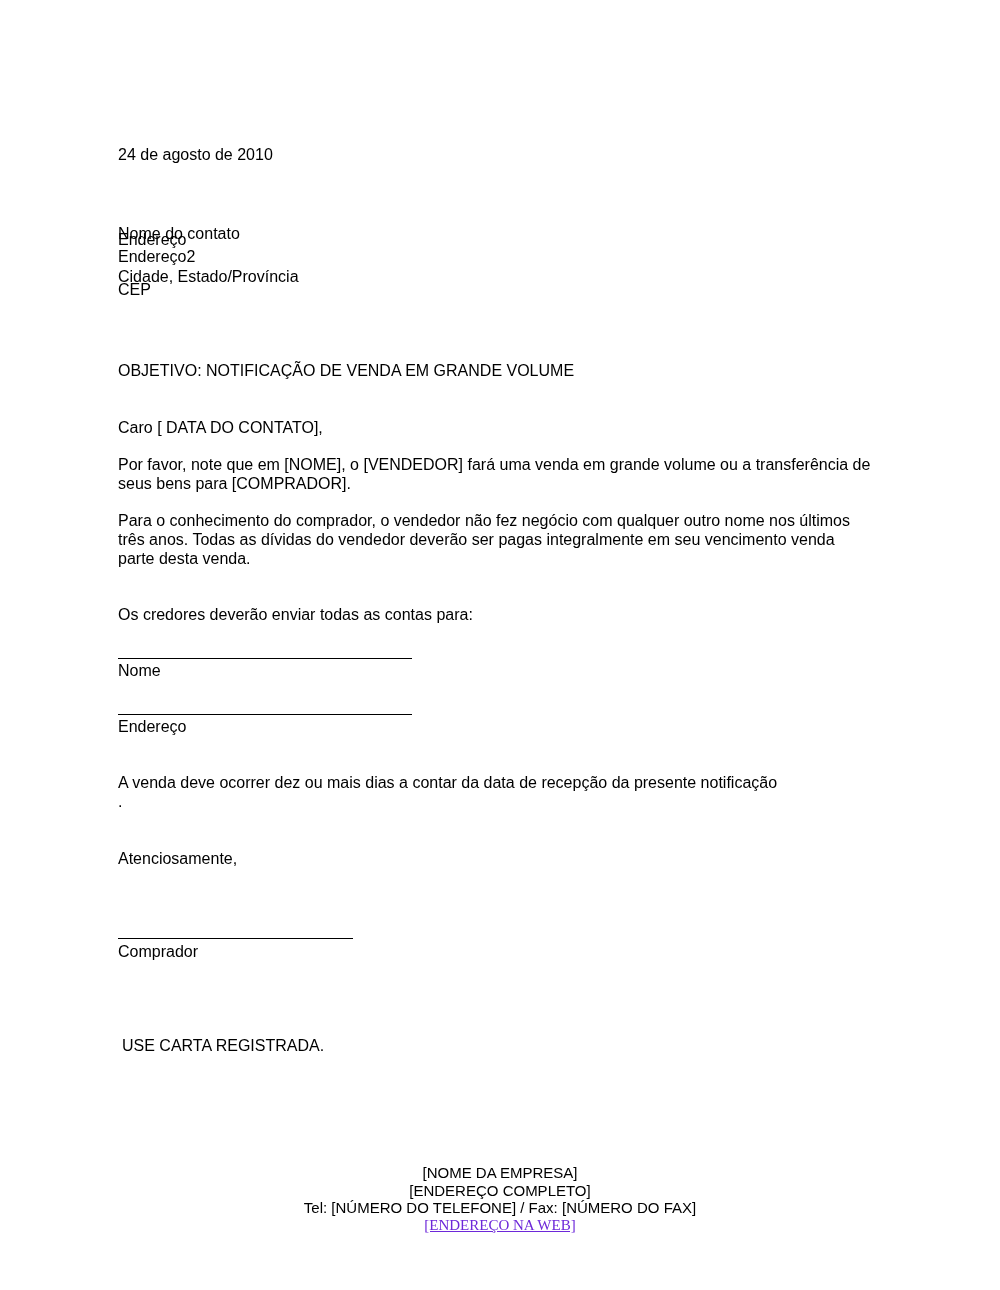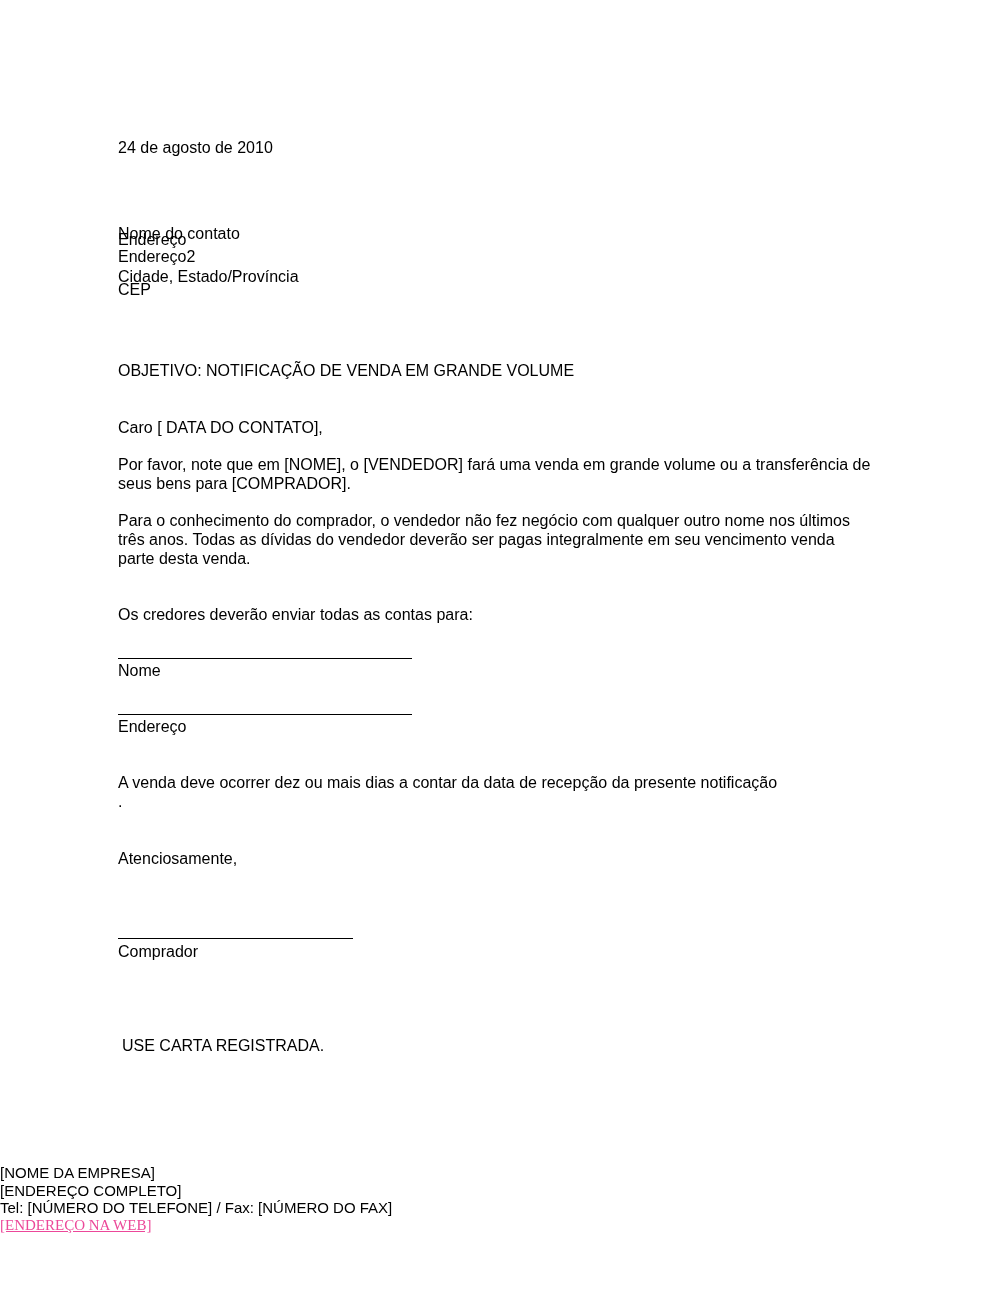--- a/index.html
+++ b/index.html
@@ -1,28 +1,28 @@
 <!DOCTYPE html>
 <html><head>
   <meta charset="utf-8">
   <style>
     html, body { margin: 0; padding: 0; background: #ffffff; }
     body { width: 1000px; height: 1290px; position: relative; overflow: hidden;
            font-family: "Liberation Sans", sans-serif; color: #000; font-size: 16px; }
     .t { position: absolute; left: 118px; white-space: nowrap; line-height: 19px; }
     .b { font-weight: normal; }
     .line { position: absolute; left: 118px; height: 0; border-top: 1.5px solid #000; }
-    .footer { position: absolute; left: 0; width: 1000px; line-height: 17.5px; font-size: 15px; }
-    .footer .link { font-family: "Liberation Serif", serif; color: #ec4899; text-decoration: underline; font-size: 15px; }
+    .footer { position: absolute; left: 0; width: 1000px; text-align: center; line-height: 17.5px; font-size: 15px; }
+    .footer .link { font-family: "Liberation Serif", serif; color: #6d28d9; text-decoration: underline; font-size: 15px; }
   </style>
 </head>
 <body>
 
 <div>
-  <div class="t" style="top:138px">24 de agosto de 2010</div>
+  <div class="t" style="top:145px">24 de agosto de 2010</div>
 
   <div>
     <div class="t" style="top:224px">Nome do contato</div>
     <div class="t" style="top:230px">Endereço</div>
     <div class="t" style="top:247px">Endereço2</div>
     <div class="t" style="top:267px">Cidade, Estado/Província</div>
     <div class="t" style="top:280px">CEP</div>
   </div>
 
   <div class="t b" style="top:361px">OBJETIVO: NOTIFICAÇÃO DE VENDA EM GRANDE VOLUME</div>

